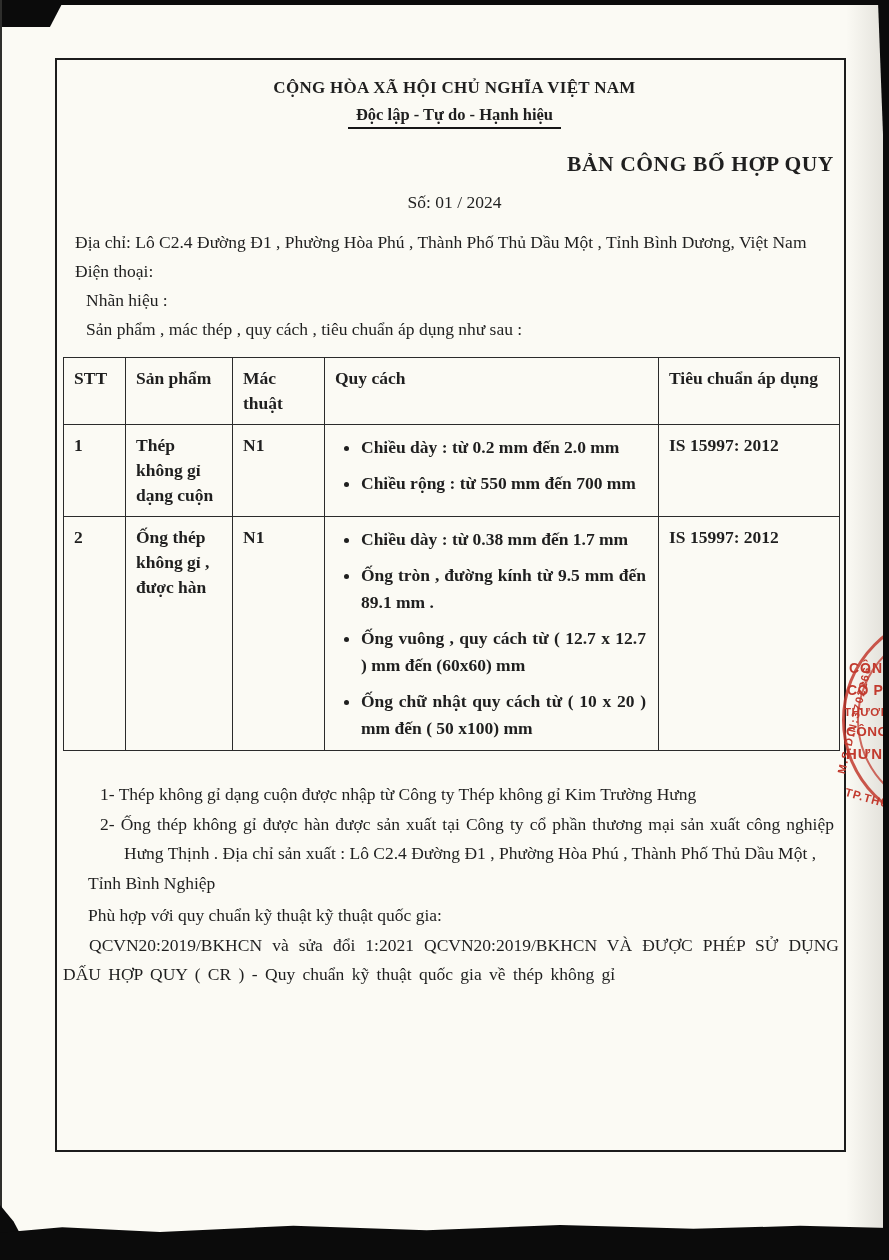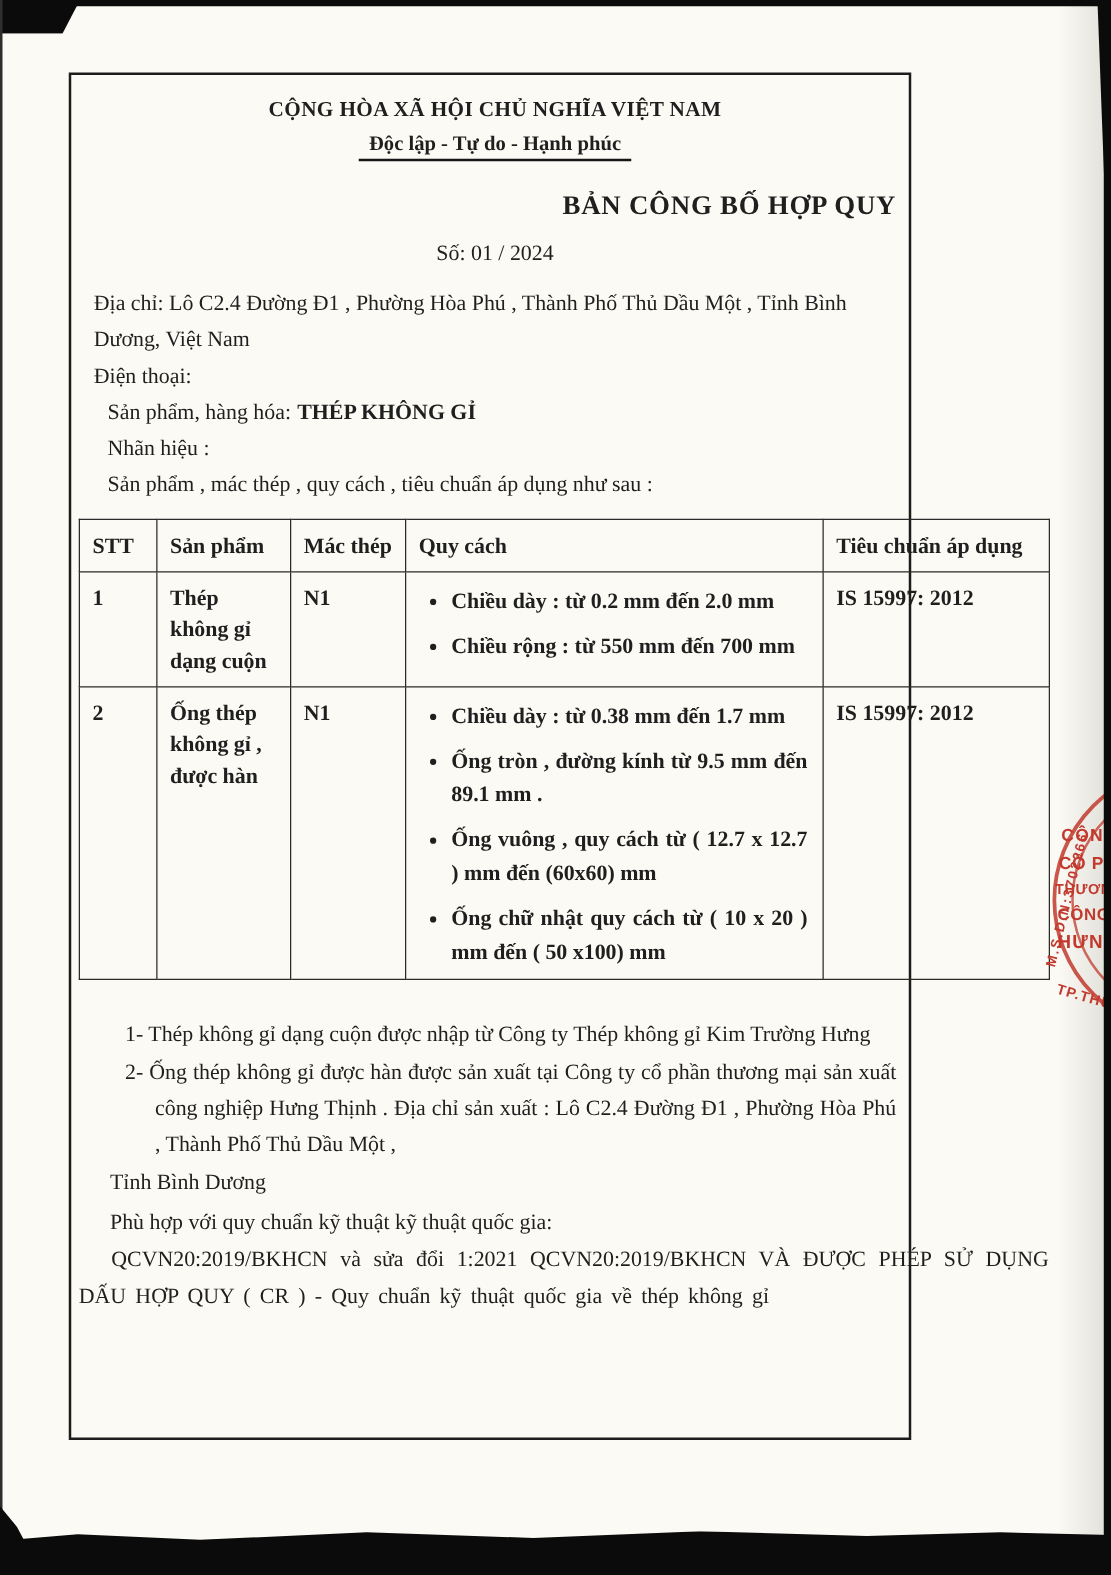--- a/index.html
+++ b/index.html
@@ -20,21 +20,21 @@
   .art-left{ left:0; top:0; width:2px; height:1260px; background:#2e2e2c; }
   .art-bottom{ left:0; top:1222px; width:889px; height:38px;
     clip-path:polygon(0 28%,7% 14%,18% 26%,33% 10%,48% 22%,63% 8%,78% 18%,90% 10%,100% 16%,100% 100%,0 100%); }
   .art-bottom-left{ left:0; top:1205px; width:34px; height:55px;
     clip-path:polygon(0 0,40% 30%,100% 100%,0 100%); }
   .edge-shade{ position:absolute; left:846px; top:0; width:37px; height:1260px; z-index:3;
     background:linear-gradient(to right, rgba(60,55,45,0), rgba(60,55,45,.12)); }
 
   
   .frame{
-    position:absolute; left:55px; top:58px; width:674px; height:1094px;
+    position:absolute; left:55px; top:58px; width:791px; height:1094px;
     border:2px solid #1c1c1c; padding:14px 10px 0 18px; z-index:2;
   }
   .center{ text-align:center; }
   .nation{ font-weight:bold; font-size:17px; letter-spacing:.3px; margin-top:4px; }
   .motto{ margin-top:7px; font-weight:bold; font-size:16.5px; }
   .motto span{ border-bottom:2px solid #161616; padding:0 8px 3px; }
   .doc-title{ margin-top:27px; font-weight:bold; font-size:21.5px; letter-spacing:.6px;text-align:right; }
   .doc-no{ margin-top:15px; font-size:17.5px; }
   p.body{ font-size:17.5px; line-height:29px; }
   .block-org{ margin-top:15px; }
@@ -84,50 +84,47 @@
 </style>
 </head>
 <body>
 
 <div class="canvas">
 
   <div class="frame">
 
     <div class="center nation">CỘNG HÒA XÃ HỘI CHỦ NGHĨA VIỆT NAM</div>
     <div class="center motto">
-      <span>Độc lập - Tự do - Hạnh phúc</span>
+      <span>Độc lập - Tự do - Hạnh hiệu</span>
     </div>
 
     <div class="center doc-title">BẢN CÔNG BỐ HỢP QUY</div>
     <div class="center doc-no">Số: 01 / 2024</div>
 
     <div class="block-org">
       <p class="body">Địa chỉ: Lô C2.4 Đường Đ1 , Phường Hòa Phú , Thành Phố Thủ Dầu Một , Tỉnh Bình Dương, Việt Nam</p>
       <p class="body">Điện thoại:</p>
     </div>
 
-    <p class="body indent1">
-      <span>Sản phẩm, hàng hóa:</span><span class="bold-val">THÉP KHÔNG GỈ</span>
-    </p>
     <p class="body indent1">Nhãn hiệu :</p>
     <p class="body indent1">Sản phẩm , mác thép , quy cách , tiêu chuẩn áp dụng như sau :</p>
 
     <table class="spec">
       <colgroup>
         <col style="width:62px">
           <col style="width:107px">
           <col style="width:92px">
           <col style="width:334px">
           <col style="width:181px">
       </colgroup>
       <thead>
         <tr>
           <th class="c-stt">STT</th>
           <th>Sản phẩm</th>
-          <th>Mác thép</th>
+          <th>Mác thuật</th>
           <th>Quy cách</th>
           <th>Tiêu chuẩn áp dụng</th>
         </tr>
       </thead>
       <tbody>
         <tr>
           <td class="c-stt">1</td>
           <td class="c-sp">Thép không gỉ dạng cuộn</td>
           <td class="c-mt">N1</td>
           <td>
@@ -154,21 +151,21 @@
         </tr>
       </tbody>
     </table>
 
     <div class="notes">
       <p class="body">
         <span class="note-line">1- Thép không gỉ dạng cuộn được nhập từ Công ty Thép không gỉ Kim Trường Hưng</span>
       </p>
       <p class="body note2">2- Ống thép không gỉ được hàn được sản xuất tại Công ty cổ phần thương mại sản xuất công nghiệp Hưng Thịnh . Địa chỉ sản xuất : Lô C2.4 Đường Đ1 , Phường Hòa Phú , Thành Phố Thủ Dầu Một ,</p>
     </div>
-    <p class="body province">Tỉnh Bình Dương</p>
+    <p class="body province">Tỉnh Bình Nghiệp</p>
     <p class="body conf-intro">Phù hợp với quy chuẩn kỹ thuật kỹ thuật quốc gia:</p>
     <p class="body conf-detail">QCVN20:2019/BKHCN và sửa đổi 1:2021 QCVN20:2019/BKHCN VÀ ĐƯỢC PHÉP SỬ DỤNG DẤU HỢP QUY ( CR ) - Quy chuẩn kỹ thuật quốc gia về thép không gỉ</p>
 
   </div>
 
   <div>
     <div class="stamp-el ring ring-outer"></div>
     <div class="stamp-el ring ring-inner"></div>
     <div class="stamp-el st-l1">CÔNG</div>
     <div class="stamp-el st-l2">CỔ PH</div>

